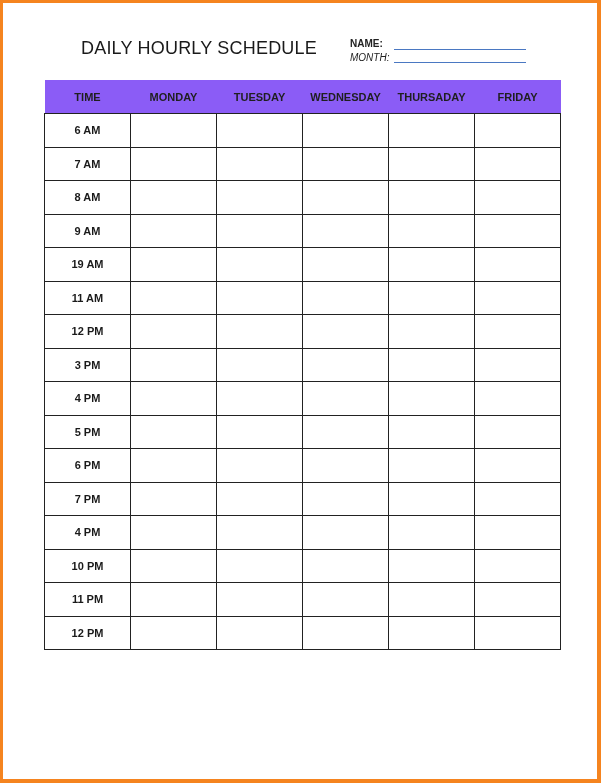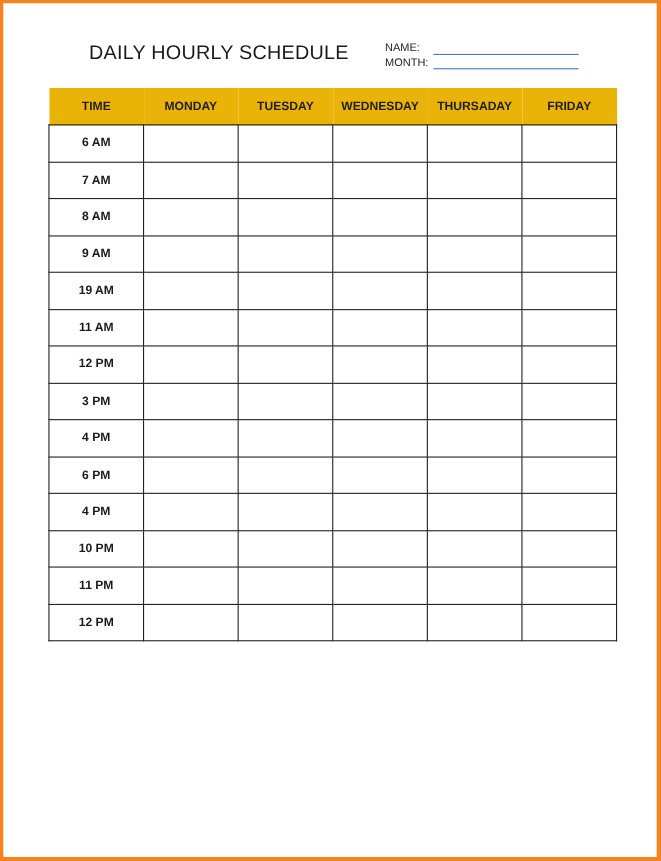--- a/index.html
+++ b/index.html
@@ -26,41 +26,41 @@
       letter-spacing: 0.2px;
       white-space: nowrap;
     }
     .field {
       position: absolute;
       left: 350px;
       font-size: 10px;
       color: #222;
       white-space: nowrap;
     }
-    .field.name { top: 38px; }
-    .field.month { top: 52px; }
+    .field.name { top: 38px; font-weight: bold; }
+    .field.month { top: 52px; font-style: italic; }
     .field-line {
       position: absolute;
       left: 394px;
       width: 132px;
       height: 0;
       border-top: 1px solid #4a78c2;
     }
     .field-line.name { top: 49px; }
     .field-line.month { top: 62px; }
 
     table.schedule {
       position: absolute;
       left: 44px; top: 80px;
       width: 516px;
       border-collapse: collapse;
       table-layout: fixed;
     }
     table.schedule th {
-      background: #eab308;
+      background: #8b5cf6;
       height: 33px;
       font-size: 11px;
       font-weight: bold;
       color: #1f1f1f;
       text-align: center;
       padding: 0;
       border: none;
     }
     table.schedule td {
       height: 32.5px;
@@ -172,21 +172,37 @@
       </tr>
       <tr>
         <td>4 PM</td>
         <td></td>
         <td></td>
         <td></td>
         <td></td>
         <td></td>
       </tr>
       <tr>
+        <td>5 PM</td>
+        <td></td>
+        <td></td>
+        <td></td>
+        <td></td>
+        <td></td>
+      </tr>
+      <tr>
         <td>6 PM</td>
+        <td></td>
+        <td></td>
+        <td></td>
+        <td></td>
+        <td></td>
+      </tr>
+      <tr>
+        <td>7 PM</td>
         <td></td>
         <td></td>
         <td></td>
         <td></td>
         <td></td>
       </tr>
       <tr>
         <td>4 PM</td>
         <td></td>
         <td></td>

